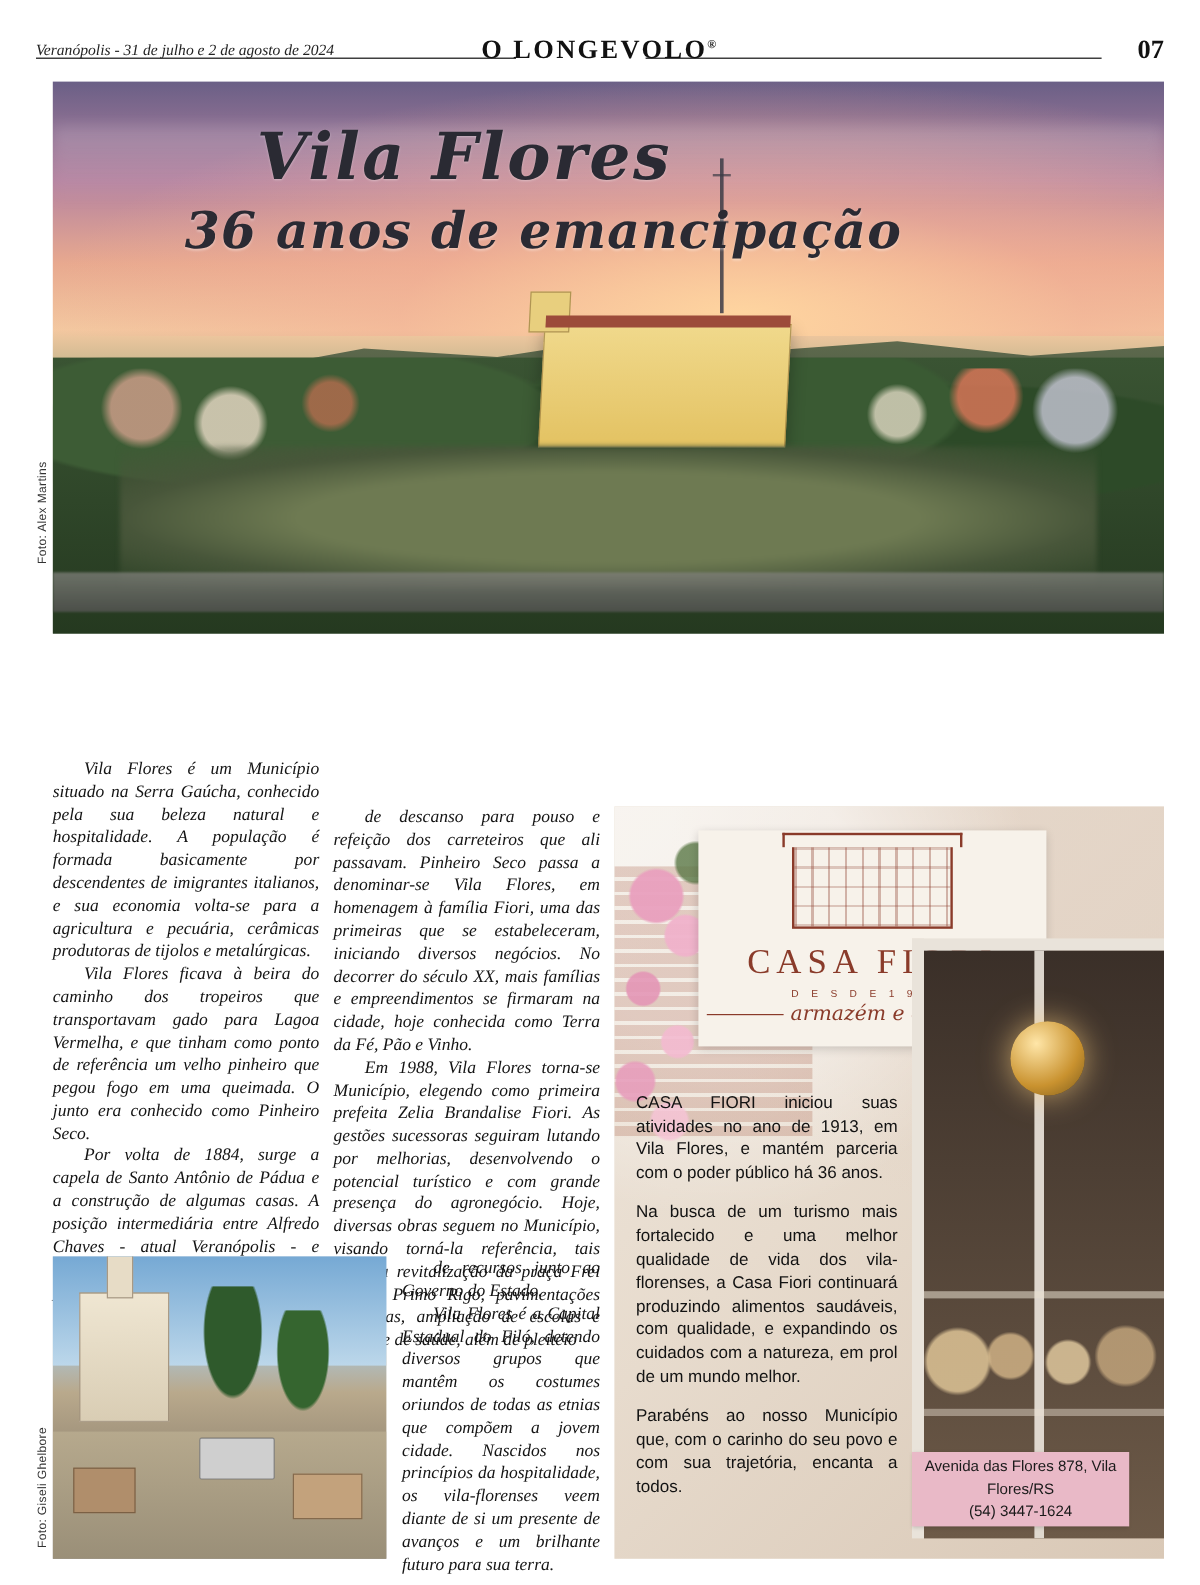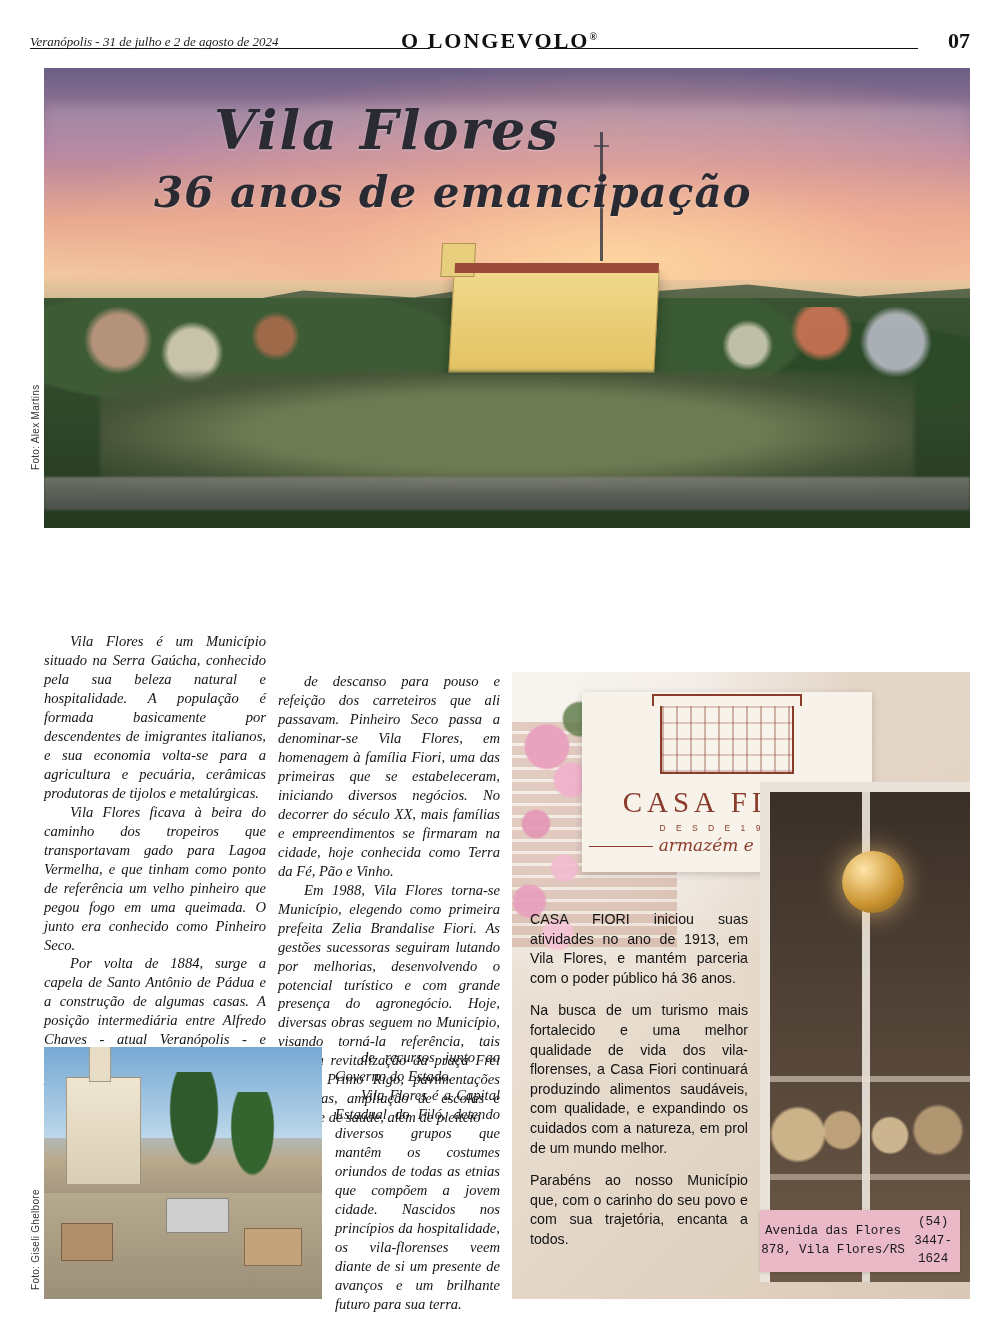--- a/index.html
+++ b/index.html
@@ -295,27 +295,27 @@
       radial-gradient(circle at 84% 50%, rgba(198,168,126,.8) 0 13%, rgba(0,0,0,0) 15%);
   }
   .ad-text{
     position:absolute;left:18px;top:238px;width:218px;
     font-family:"Liberation Sans",sans-serif;
     font-size:14.2px;line-height:1.38;color:#121212;
     text-align:justify;
   }
   .ad-text p{margin:0 0 13px 0;}
   .ad-contact{
-    position:absolute;left:248px;top:538px;width:200px;height:62px;
+    position:absolute;left:248px;top:538px;width:181px;height:62px;
     background:#e9b9c7;
     color:#1a1a1a;
-    font-family:Liberation Mono, monospace;
+    font-family:Liberation Sans, sans-serif;
     font-size:12.6px;
     text-align:center;
-    display:flex;flex-direction:row;justify-content:center;align-items:center;
+    display:flex;flex-direction:column;justify-content:center;align-items:center;
     line-height:1.5;
     box-shadow:0 1px 3px rgba(0,0,0,.15);
   }
 </style>
 </head>
 <body>
 
 <div class="page">
 
   <div class="masthead">

